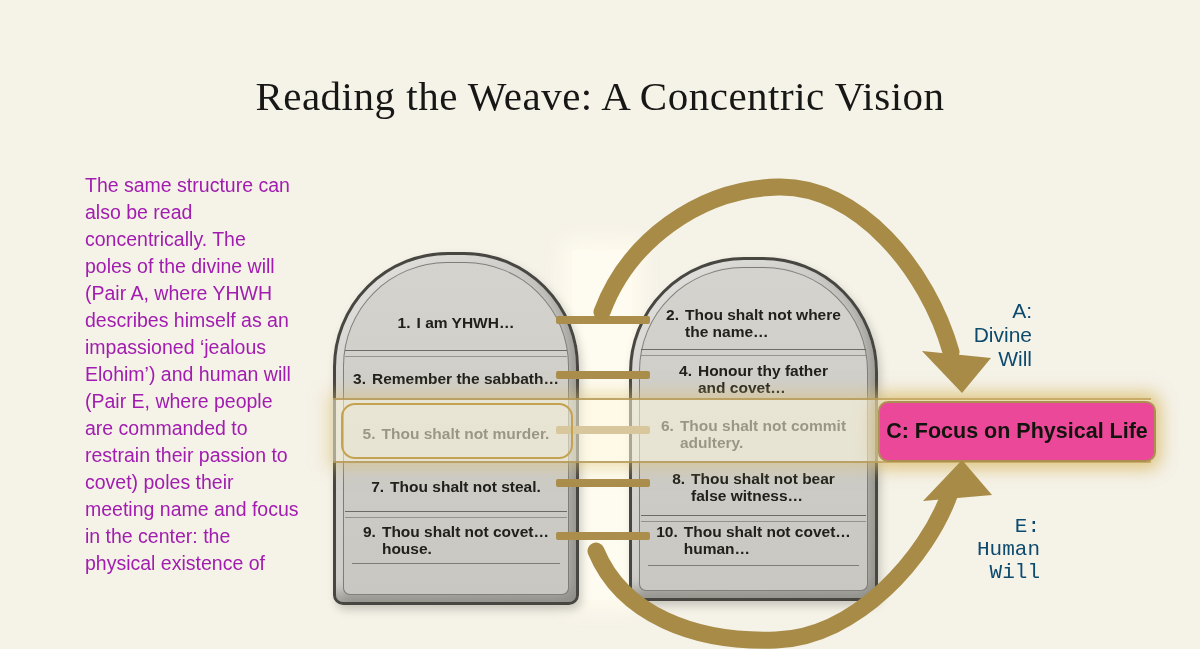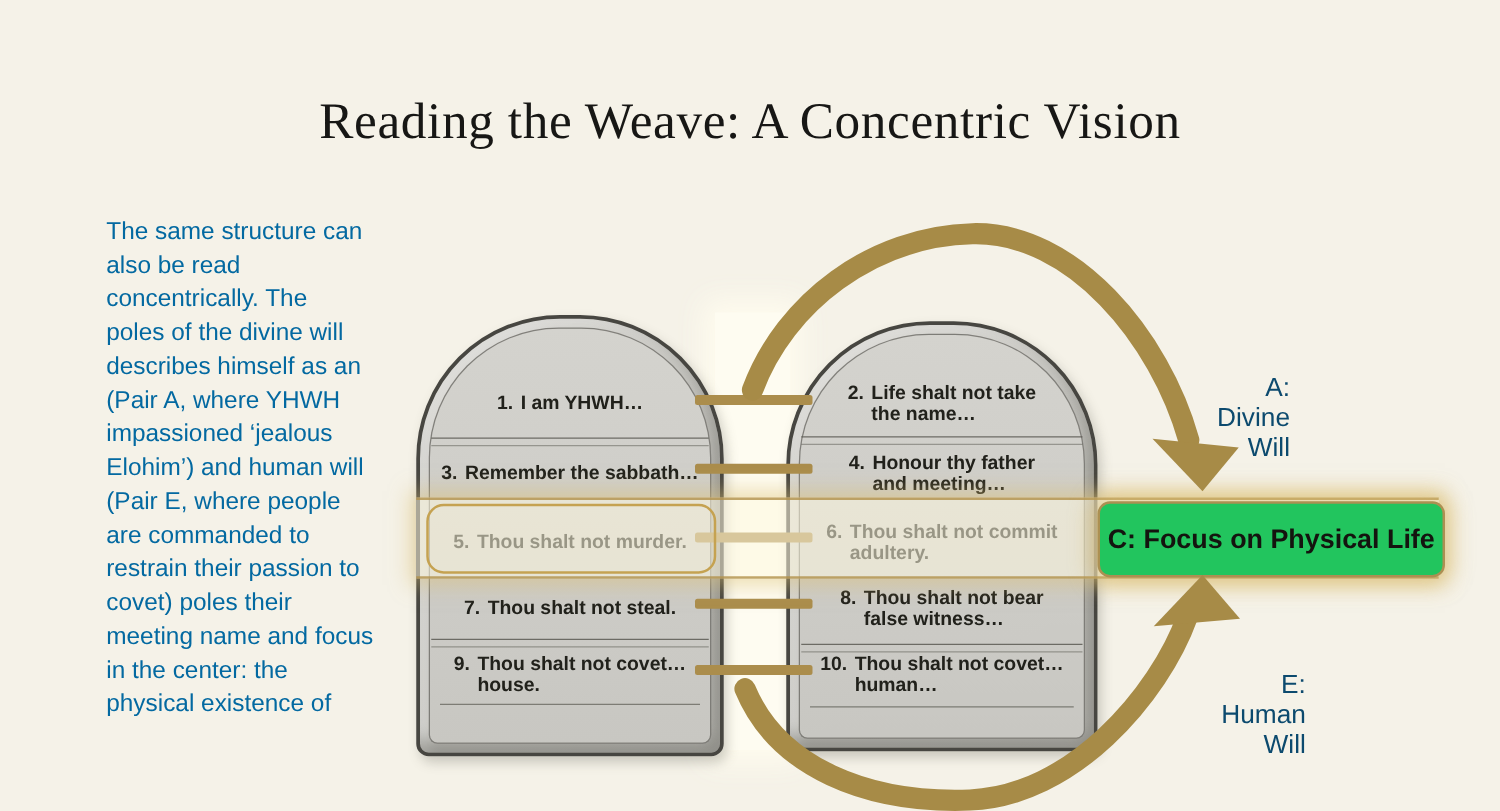--- a/index.html
+++ b/index.html
@@ -7,21 +7,21 @@
        font-family:"Liberation Sans",sans-serif;position:relative;}
   .stage{position:absolute;inset:0;width:1032px;height:649px;background:#f5f2e8;}
 
   
   .title{position:absolute;top:72px;left:0;width:1200px;text-align:center;
          font-family:"Liberation Serif",serif;font-size:41px;font-weight:500;
          color:#171715;letter-spacing:.5px;}
 
   
   .intro{position:absolute;left:85px;top:172px;width:250px;font-size:19.5px;
-         line-height:27px;color:#0369a1;}
+         line-height:27px;color:#a21caf;}
 
   
   .gap-glow{position:absolute;left:572px;top:250px;width:60px;height:350px;
             background:#fefcf1;box-shadow:0 0 22px 10px rgba(255,252,238,.95);z-index:1;}
 
   
   .tablet{position:absolute;background:linear-gradient(155deg,#d3d2cd 0%,#c7c6c1 55%,#bbbab5 100%);
           border:3px solid #474641;border-radius:115px 115px 10px 10px;z-index:2;
           box-shadow:inset -7px -9px 14px rgba(70,70,62,.38),inset 7px 5px 10px rgba(255,255,255,.35),3px 5px 9px rgba(90,88,78,.28);}
   .tablet-left{left:333px;top:252px;width:240px;height:347px;}
@@ -45,47 +45,47 @@
 
   
   .band{position:absolute;left:333px;top:398px;width:818px;height:61px;
         background:rgba(253,247,223,.55);
         border-top:2px solid rgba(176,144,72,.8);
         border-bottom:2px solid rgba(176,144,72,.8);
         box-shadow:0 0 15px 5px rgba(222,193,115,.5);z-index:4;}
   .row5-outline{position:absolute;left:341px;top:403px;width:228px;height:52px;
         border:2.5px solid #c5a251;border-radius:14px;z-index:5;}
   .cbox{position:absolute;left:878px;top:401px;width:274px;height:57px;
-        background:#22c55e;border:2px solid #ac9052;border-radius:10px;
+        background:#ec4899;border:2px solid #ac9052;border-radius:10px;
         box-shadow:0 0 16px 6px rgba(216,186,106,.55);
         display:flex;align-items:center;justify-content:center;z-index:6;}
   .cbox span{font-size:21.5px;font-weight:700;color:#14140f;}
 
   
   .side-label{position:absolute;font-size:21px;color:#0c4a6e;z-index:6;text-align:right;}
   .label-a{left:972px;top:299px;}
-  .label-e{left:977px;top:536px;}
+  .label-e{left:977px;top:515px;font-family:Liberation Mono, monospace;}
 
   
   .arrows{position:absolute;inset:0;width:1200px;height:649px;z-index:7;pointer-events:none;}
 </style>
 </head>
 <body>
 
 <div class="stage">
 
   <div class="title">Reading the Weave: A Concentric Vision</div>
 
   <div class="intro">
     <div>The same structure can</div>
     <div>also be read</div>
     <div>concentrically. The</div>
     <div>poles of the divine will</div>
+    <div>(Pair A, where YHWH</div>
     <div>describes himself as an</div>
-    <div>(Pair A, where YHWH</div>
     <div>impassioned ‘jealous</div>
     <div>Elohim’) and human will</div>
     <div>(Pair E, where people</div>
     <div>are commanded to</div>
     <div>restrain their passion to</div>
     <div>covet) poles their</div>
     <div>meeting name and focus</div>
     <div>in the center: the</div>
     <div>physical existence of</div>
   </div>
@@ -143,32 +143,32 @@
     </div>
     <div class="bottomline" style="top:308px"></div>
   </div>
 
   <div class="tablet tablet-right">
     <div class="tablet-frame"></div>
     <div class="trow" style="top:39px">
       <div class="pair">
           <span>2.</span>
           <span>
-            <div>Life shalt not take</div>
+            <div>Thou shalt not where</div>
             <div>the name…</div>
           </span>
         </div>
     </div>
     <div class="divider" style="top:89px"></div>
     <div class="trow" style="top:95px">
       <div class="pair">
           <span>4.</span>
           <span>
             <div>Honour thy father</div>
-            <div>and meeting…</div>
+            <div>and covet…</div>
           </span>
         </div>
     </div>
     <div class="trow" style="top:150px">
       <div class="pair">
           <span>6.</span>
           <span>
             <div>Thou shalt not commit</div>
             <div>adultery.</div>
           </span>

